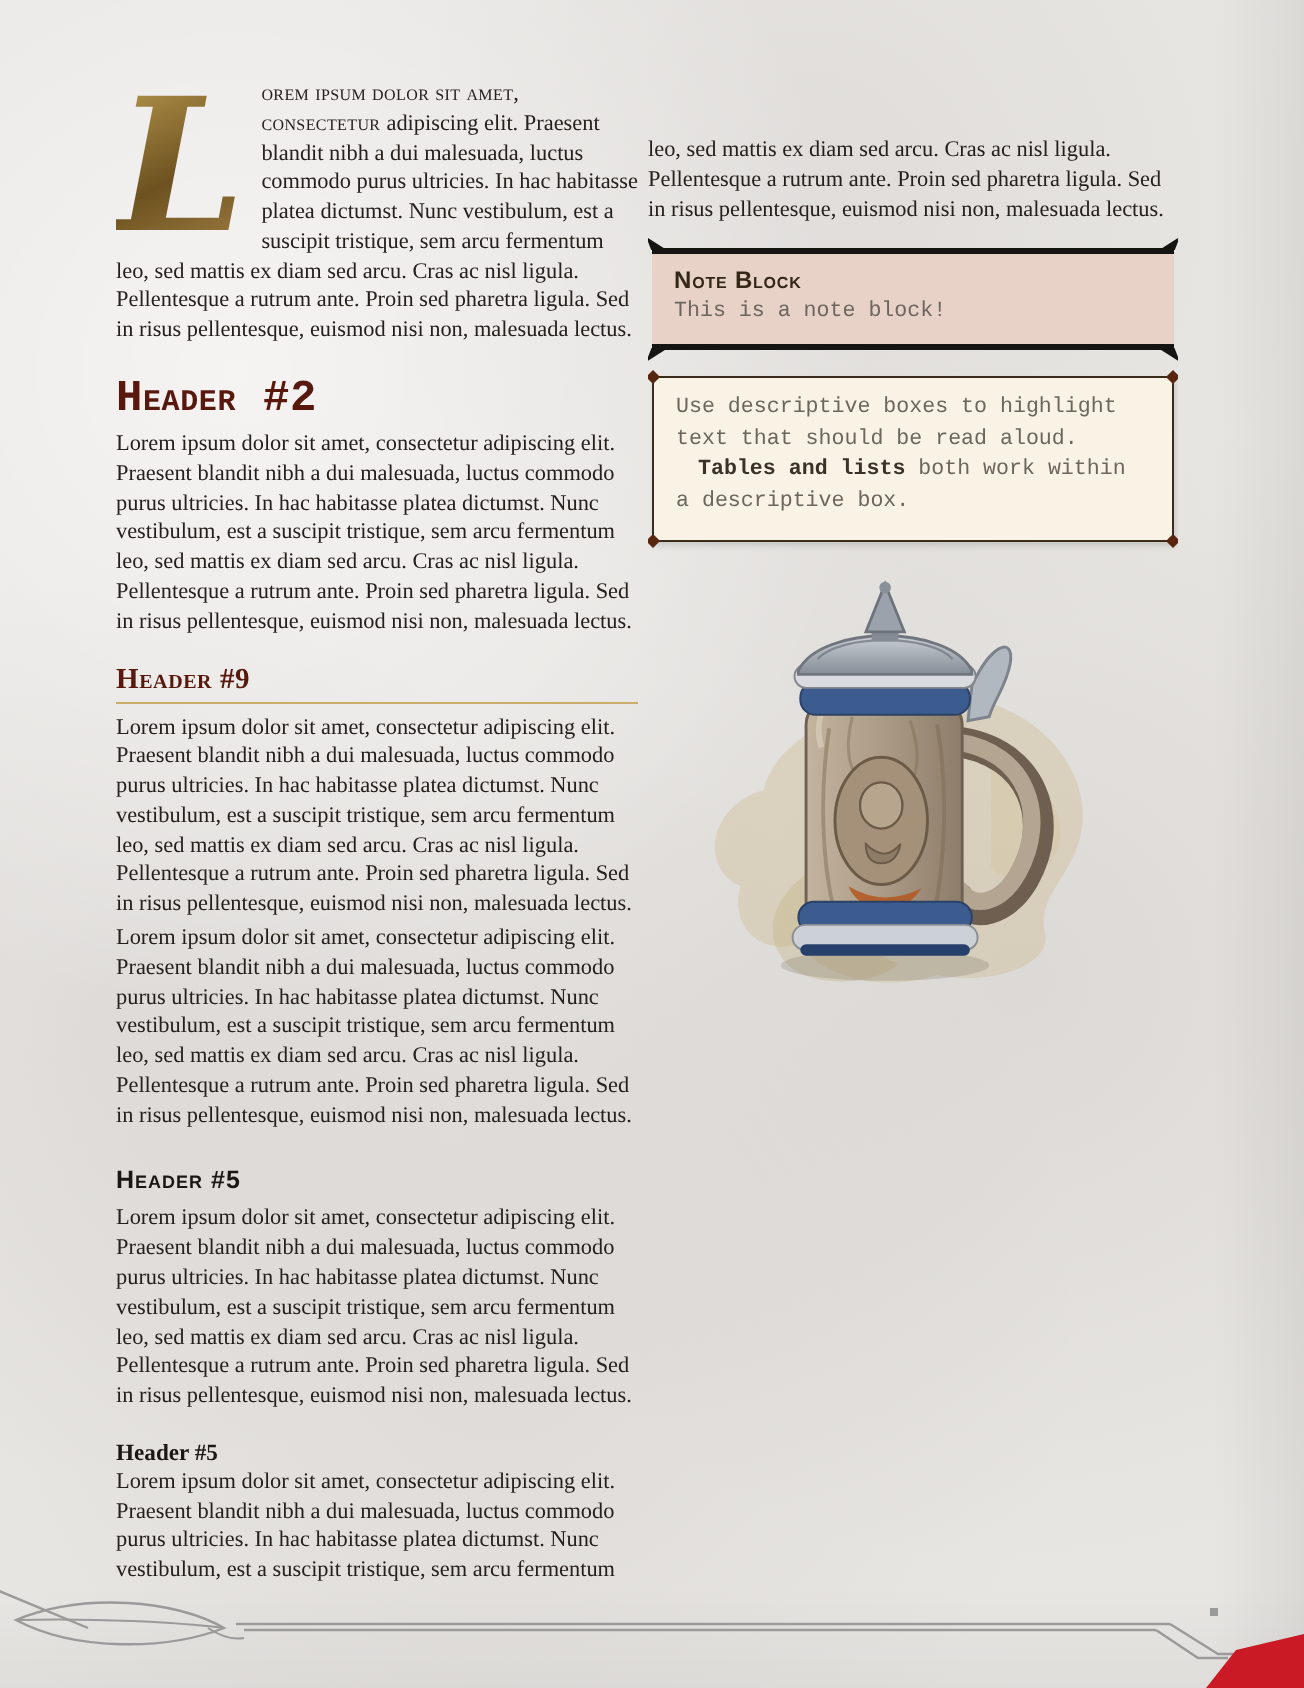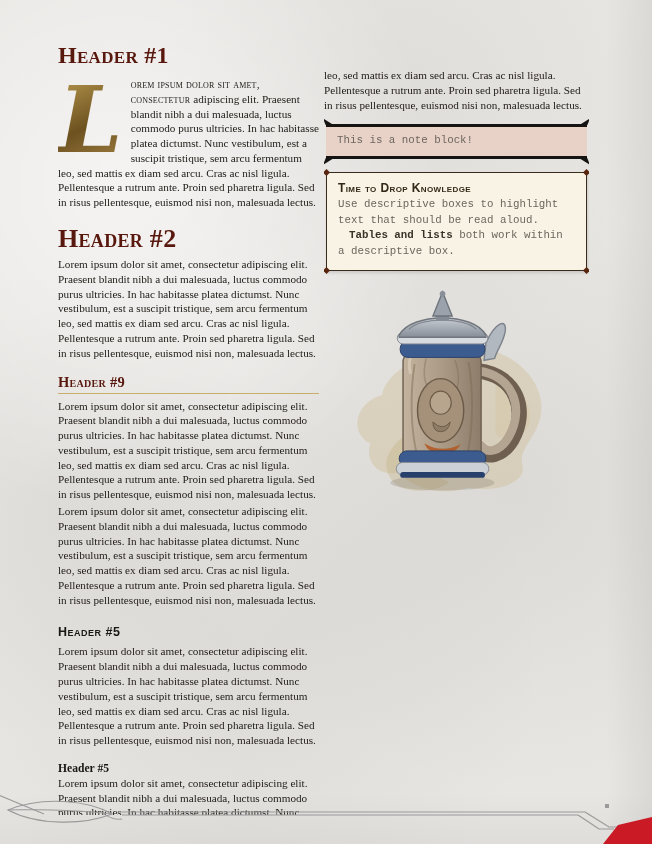--- a/index.html
+++ b/index.html
@@ -26,21 +26,21 @@
     font-size:11.2px; line-height:1.32; color:#25201c;
     margin:0 0 2px 0;
   }
 
   h1.hb, h2.hb, h3.hb, h4.hb {
     font-family:"Liberation Serif", serif;
     font-variant:small-caps; font-weight:bold; color:#58180D;
     letter-spacing:.3px;
   }
   h1.hb { font-size:24px; margin:2px 0 8px 0; }
-  h2.hb { font-size:26px; margin:14px 0 3px 0; }
+  h2.hb { font-size:22px; margin:14px 0 3px 0;font-family:Liberation Mono, monospace; }
   h3.hb { font-size:14.5px; margin:13px 0 5px 0; border-bottom:1.6px solid #c9ad6a; padding-bottom:2px; }
   h4.hb { font-size:12.5px; margin:13px 0 3px 0; }
   h5.hb {
     font-family:"Liberation Sans", sans-serif; font-variant:small-caps; font-weight:bold;
     font-size:12.5px; color:#1b1713; letter-spacing:.5px; margin:18px 0 5px 0;
   }
   h6.hb {
     font-family:"Liberation Serif", serif; font-weight:bold;
     font-size:11.6px; color:#1b1713; margin:14px 0 1px 0;
   }
@@ -97,21 +97,20 @@
   .illustration { margin:18px auto 0 auto; width:240px; display:block; }
 
   .footer { position:absolute; left:0; bottom:0; width:652px; height:50px; }
 </style>
 </head>
 <body>
 
 <div class="page">
 
   <div class="col-left">
-    <h1 class="hb">Header #1</h1>
     <p class="body-text"><span class="dropcap">L</span><span class="lead-caps">orem ipsum dolor sit amet, consectetur </span><span>adipiscing elit. Praesent blandit nibh a dui malesuada, luctus commodo purus ultricies. In hac habitasse platea dictumst. Nunc vestibulum, est a suscipit tristique, sem arcu fermentum leo, sed mattis ex diam sed arcu. Cras ac nisl ligula. Pellentesque a rutrum ante. Proin sed pharetra ligula. Sed in risus pellentesque, euismod nisi non, malesuada lectus.</span></p>
 
     <h2 class="hb">Header #2</h2>
     <p class="body-text">Lorem ipsum dolor sit amet, consectetur adipiscing elit. Praesent blandit nibh a dui malesuada, luctus commodo purus ultricies. In hac habitasse platea dictumst. Nunc vestibulum, est a suscipit tristique, sem arcu fermentum leo, sed mattis ex diam sed arcu. Cras ac nisl ligula. Pellentesque a rutrum ante. Proin sed pharetra ligula. Sed in risus pellentesque, euismod nisi non, malesuada lectus.</p>
 
     <h3 class="hb">Header #9</h3>
     <p class="body-text">Lorem ipsum dolor sit amet, consectetur adipiscing elit. Praesent blandit nibh a dui malesuada, luctus commodo purus ultricies. In hac habitasse platea dictumst. Nunc vestibulum, est a suscipit tristique, sem arcu fermentum leo, sed mattis ex diam sed arcu. Cras ac nisl ligula. Pellentesque a rutrum ante. Proin sed pharetra ligula. Sed in risus pellentesque, euismod nisi non, malesuada lectus.</p>
 
     <p class="body-text">Lorem ipsum dolor sit amet, consectetur adipiscing elit. Praesent blandit nibh a dui malesuada, luctus commodo purus ultricies. In hac habitasse platea dictumst. Nunc vestibulum, est a suscipit tristique, sem arcu fermentum leo, sed mattis ex diam sed arcu. Cras ac nisl ligula. Pellentesque a rutrum ante. Proin sed pharetra ligula. Sed in risus pellentesque, euismod nisi non, malesuada lectus.</p>
 
@@ -123,29 +122,29 @@
   </div>
 
   <div class="col-right">
     <p class="body-text" style="margin-top:28px">leo, sed mattis ex diam sed arcu. Cras ac nisl ligula. Pellentesque a rutrum ante. Proin sed pharetra ligula. Sed in risus pellentesque, euismod nisi non, malesuada lectus.</p>
 
     <div class="note">
       <span class="note-corner tl"></span>
       <span class="note-corner tr"></span>
       <span class="note-corner bl"></span>
       <span class="note-corner br"></span>
+      <div class="box-title">Note Block</div>
       <div class="box-text">This is a note block!</div>
     </div>
 
     <div class="descriptive">
       <span class="desc-dot tl"></span>
       <span class="desc-dot tr"></span>
       <span class="desc-dot bl"></span>
       <span class="desc-dot br"></span>
-      <div class="box-title">Time to Drop Knowledge</div>
       <div class="box-text">Use descriptive boxes to highlight text that should be read aloud.</div>
       <div class="box-text desc-indent"><span class="desc-bold">Tables and lists</span><span> both work within a descriptive box.</span></div>
     </div>
 
     <svg class="illustration" viewBox="0 0 240 220" width="240" height="212">
       <defs>
         <linearGradient id="bodyGrad" x1="0" y1="0" x2="1" y2="0">
           <stop offset="0" stop-color="#c4b49f"></stop>
             <stop offset=".5" stop-color="#ab9a85"></stop>
             <stop offset="1" stop-color="#8d7c6a"></stop>

